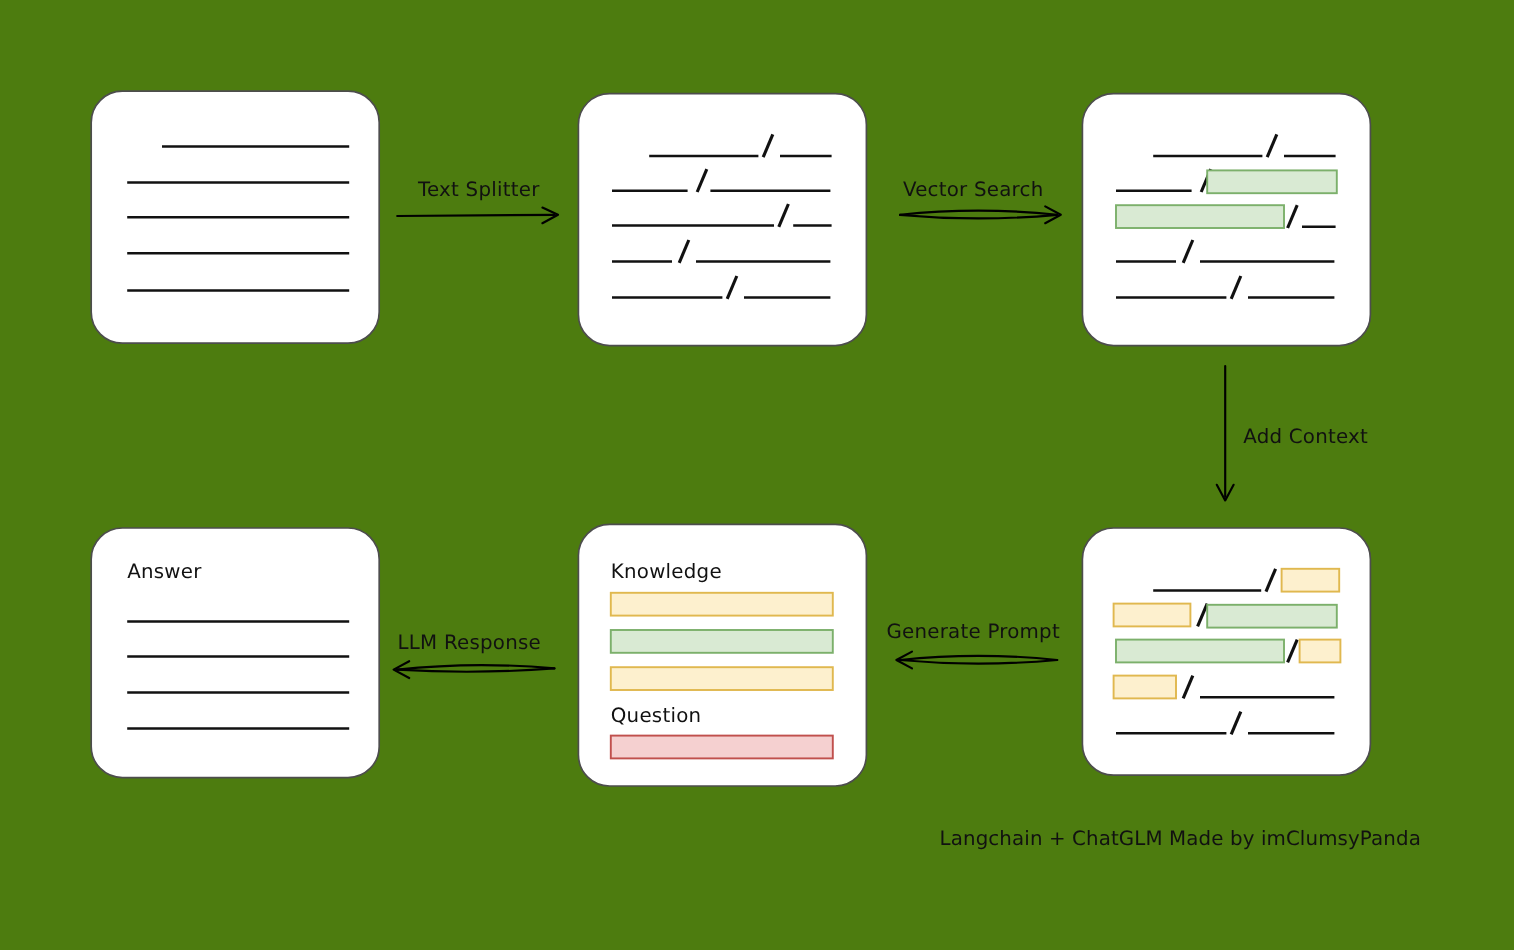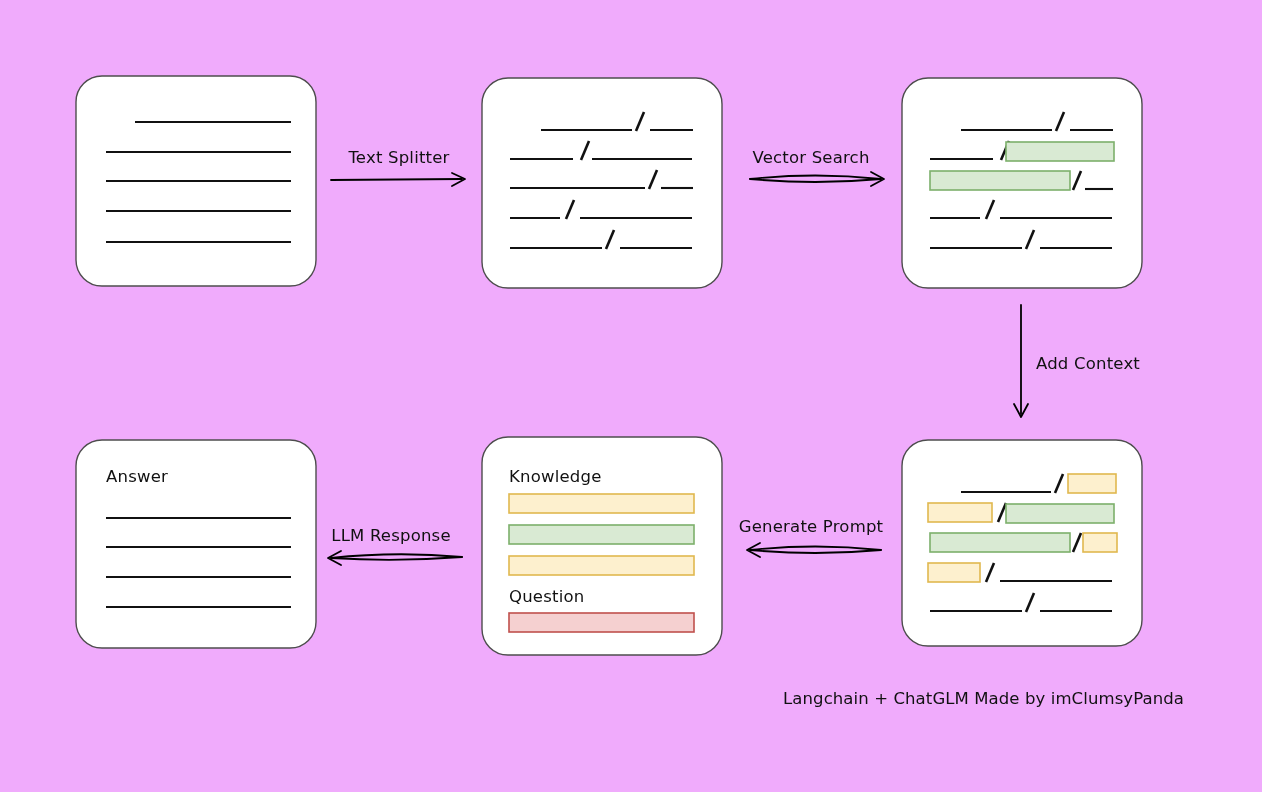--- a/index.html
+++ b/index.html
@@ -11,21 +11,21 @@
   body {
     width: 1262px;
     height: 792px;
     overflow: hidden;
     font-family: "DejaVu Sans", "Liberation Sans", sans-serif;
   }
   #diagram-root {
     position: relative;
     width: 1262px;
     height: 792px;
-    background: #f0abfc;
+    background: #4d7c0f;
   }
   svg#diagram-svg {
     position: absolute;
     top: 0;
     left: 0;
     width: 1262px;
     height: 792px;
     display: block;
   }
   .doc-card {

